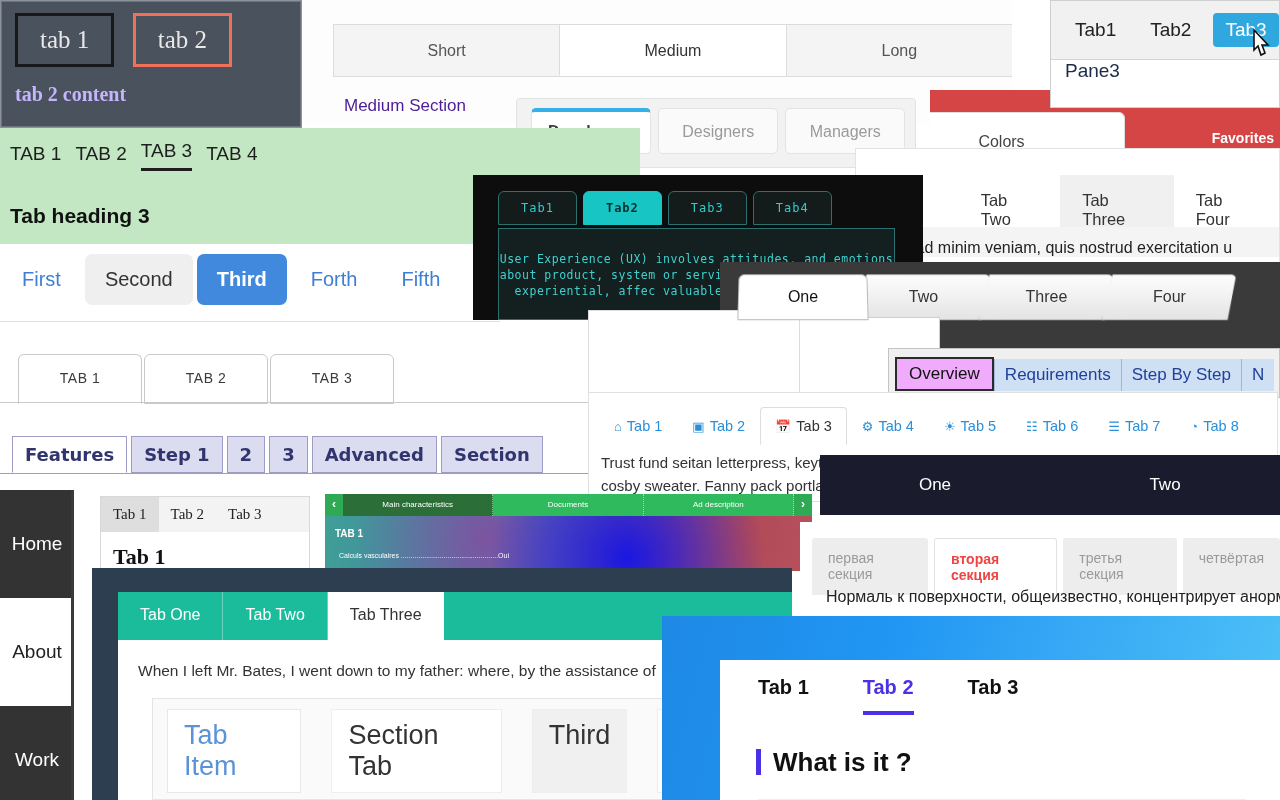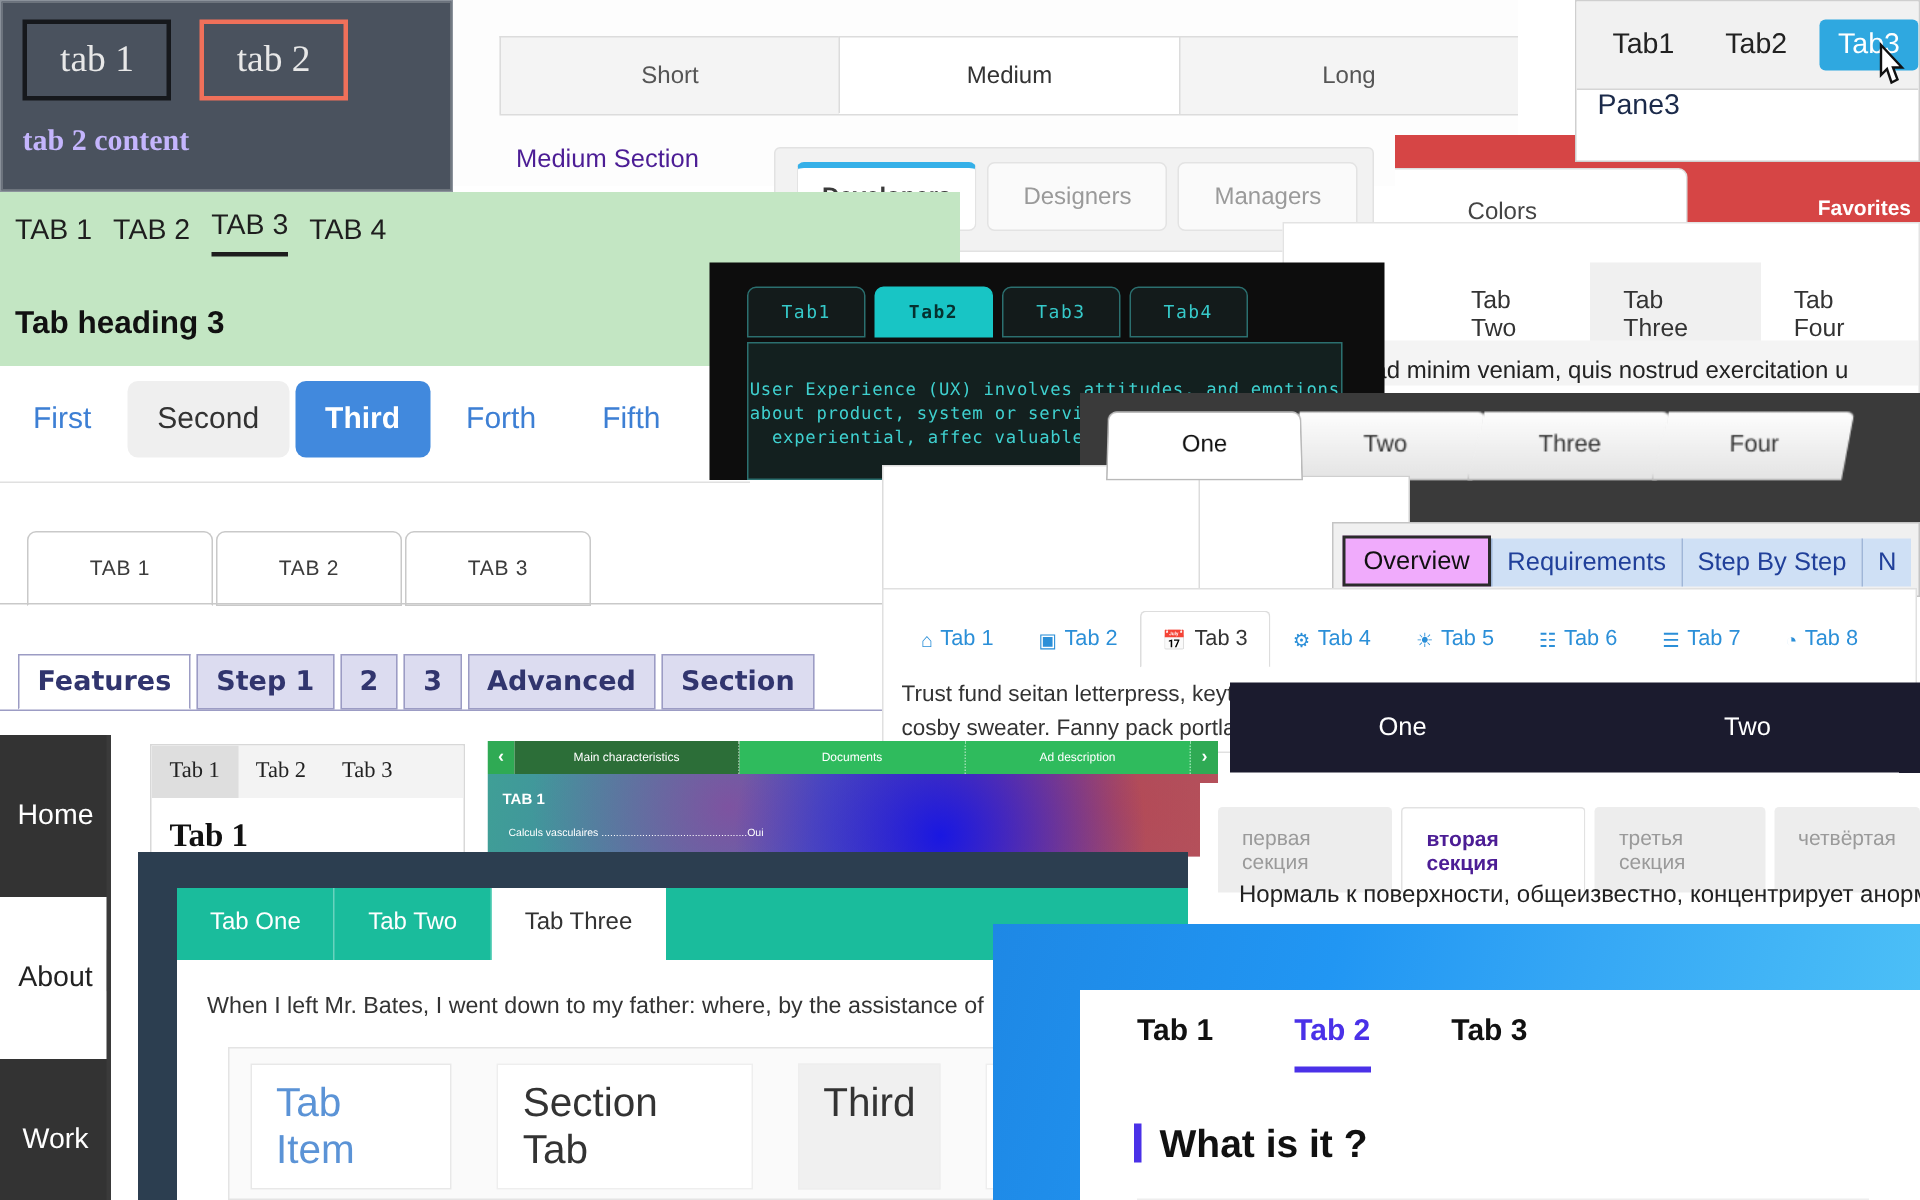--- a/index.html
+++ b/index.html
@@ -185,21 +185,21 @@
 
   
   #w-onetwo{left:820px;top:455px;width:460px;height:60px;background:#1b1b2e;}
   #w-onetwo .row{display:flex;height:100%;}
   #w-onetwo .t{flex:1;color:#fff;font-size:17px;text-align:center;line-height:60px;}
 
   
   #w-ru{left:800px;top:522px;width:480px;height:100px;background:#fff;}
   #w-ru .row{position:absolute;left:12px;top:16px;display:flex;gap:6px;}
   #w-ru .t{background:#ededed;color:#9a9a9a;font-size:14px;padding:12px 16px;border-radius:3px 3px 0 0;}
-  #w-ru .t.active{background:#fff;color:#4c1d95;font-weight:bold;border:1px solid #e2e2e2;border-bottom:none;}
+  #w-ru .t.active{background:#fff;color:#ef4444;font-weight:bold;border:1px solid #e2e2e2;border-bottom:none;}
   #w-ru .para{position:absolute;left:26px;top:66px;font-size:16px;color:#222;white-space:nowrap;}
 
   
   #w-blue{left:662px;top:616px;width:618px;height:184px;
      background:linear-gradient(105deg,#1e88e5 0%,#2196f3 35%,#35a7f5 60%,#4fc3f7 100%);}
   #w-blue .card{position:absolute;left:58px;top:44px;right:-50px;bottom:-20px;background:#fff;}
   #w-blue .tabs{display:flex;padding:16px 0 0 38px;gap:54px;}
   #w-blue .t{font-size:20px;color:#111;font-weight:bold;padding-bottom:12px;}
   #w-blue .t.active{color:#4a31e8;border-bottom:4px solid #4a31e8;}
   #w-blue h2{margin:34px 0 0 36px;font-size:26px;font-weight:bold;color:#111;

